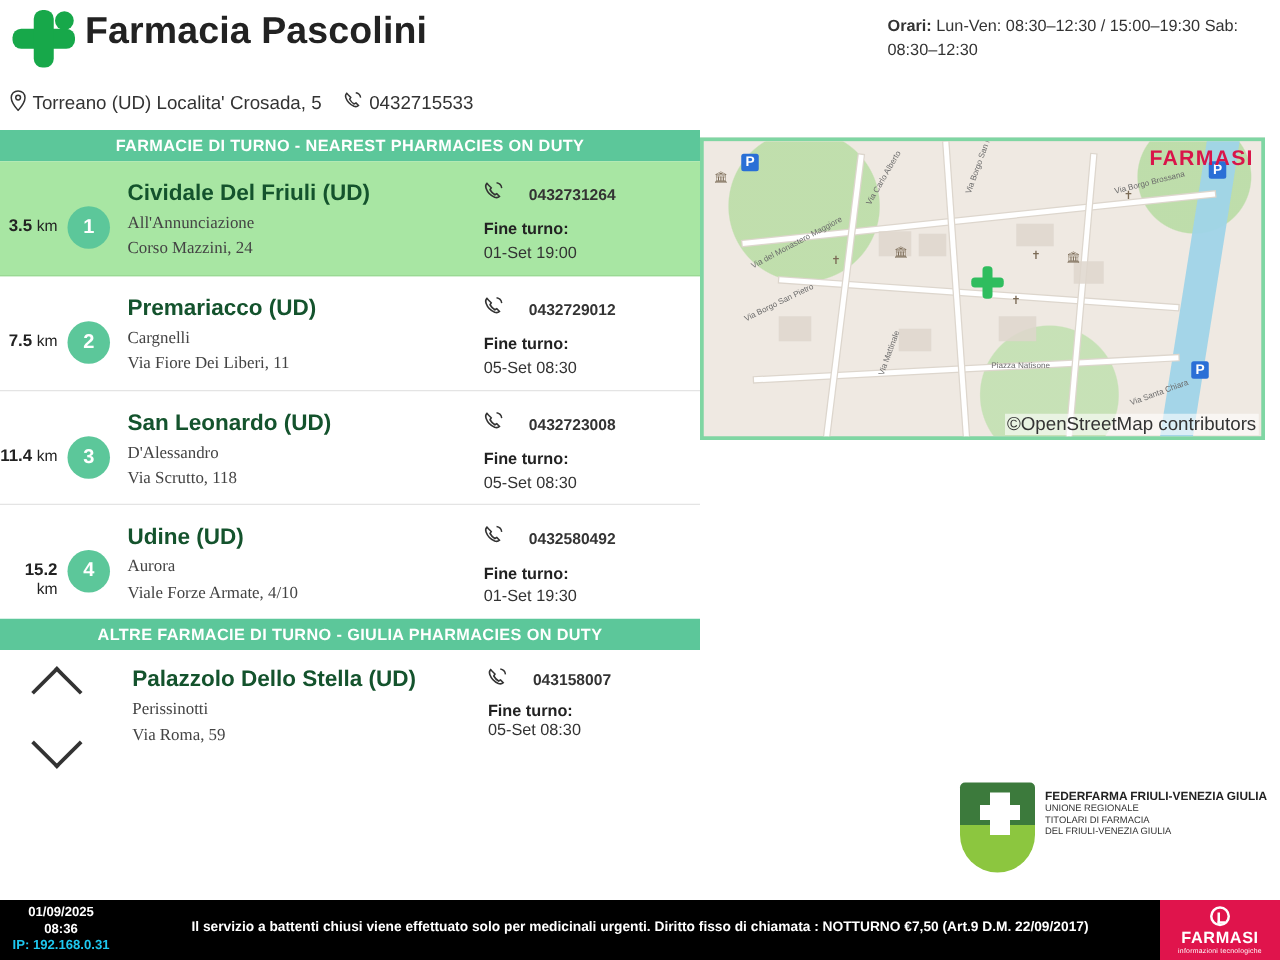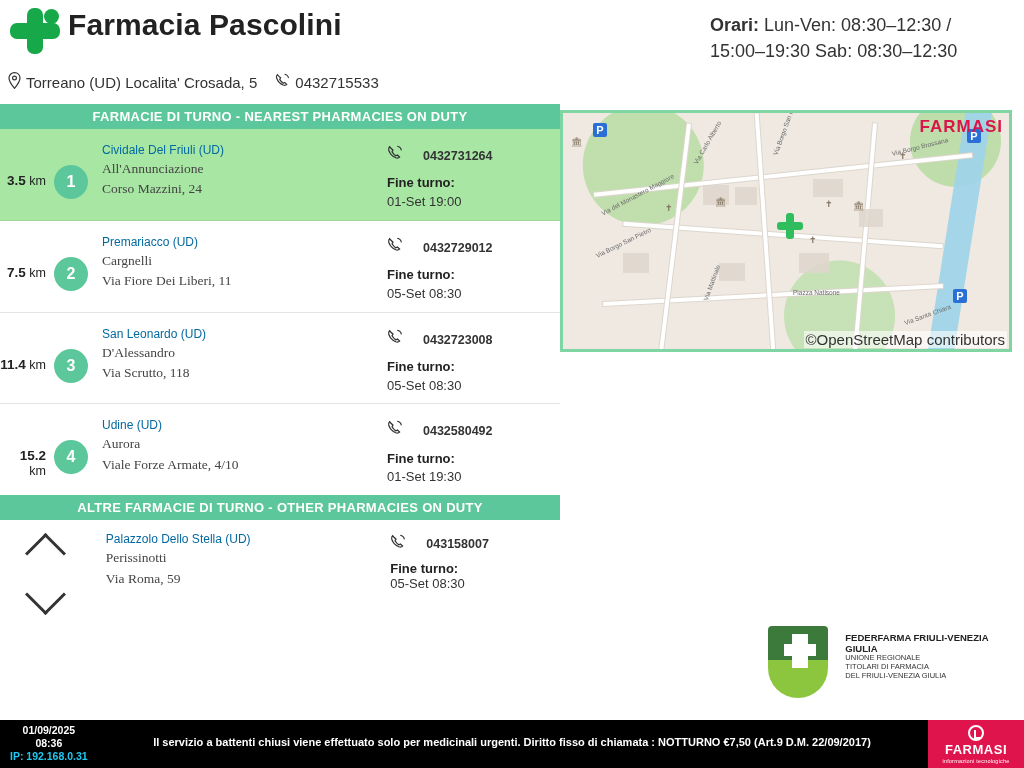--- a/index.html
+++ b/index.html
@@ -67,21 +67,21 @@
   }
   .address-line .sep { display: inline-block; width: 8px; }
   .pin-icon, .phone-icon-small {
     display: inline-block;
     vertical-align: middle;
   }
   .hours-block {
     position: absolute;
     right: 14px; top: 12px;
     width: 300px;
-    font-size: 18px;
+    font-size: 13px;
     color: #333;
     line-height: 1.45;
     text-align: left;
   }
   .hours-block .lbl { font-weight: bold; }
 
   
   .banner {
     background: #5cc79a;
     color: #ffffff;
@@ -142,23 +142,23 @@
     margin-top: 28px;
     margin-left: 4px;
     flex: 0 0 34px;
   }
   .row .info {
     margin-left: 14px;
     width: 285px;
     padding-top: 4px;
   }
   .info .name {
-    font-size: 12px;
-    font-weight: normal;
-    color: #0369a1;
+    font-size: 18px;
+    font-weight: bold;
+    color: #14532d;
     line-height: 1.5;
   }
   .info .sub {
     font-size: 13.5px;
     color: #444;
     line-height: 1.5;
     font-family: Liberation Serif, serif;
   }
   .row .contact {
     width: 170px;
@@ -308,21 +308,21 @@
     font-size: 9px;
     color: #7a6a55;
   }
 
   
   .federfarma {
     position: absolute;
     left: 768px; top: 626px;
     width: 250px;
     display: flex;
-    gap: 19px;
+    gap: 8px;
     align-items: flex-start;
   }
   .ff-shield {
     width: 60px; height: 72px;
     position: relative;
   }
   .ff-shield .top {
     position: absolute; left: 0; top: 0;
     width: 60px; height: 34px;
     background: #3c7a3c;
@@ -543,21 +543,21 @@
                   <path d="M9.6 1.2c2 .3 3.6 1.9 3.9 3.9" fill="none" stroke="#333" stroke-width="1.1"></path>
                 </svg>
             </span>
             <span>0432580492</span>
           </div>
           <div class="endlbl">Fine turno:</div>
           <div class="endval">01-Set 19:30</div>
         </div>
       </div>
 
-      <div class="banner">ALTRE FARMACIE DI TURNO - OTHER PHARMACIES ON DUTY</div>
+      <div class="banner">ALTRE FARMACIE DI TURNO - GIULIA PHARMACIES ON DUTY</div>
 
       <div class="other-row">
         <div class="arrows">
           <div class="chev up"></div>
           <div class="chev down"></div>
         </div>
         <div class="info">
           <div class="name">Palazzolo Dello Stella (UD)</div>
           <div class="sub">Perissinotti</div>
           <div class="sub">Via Roma, 59</div>

